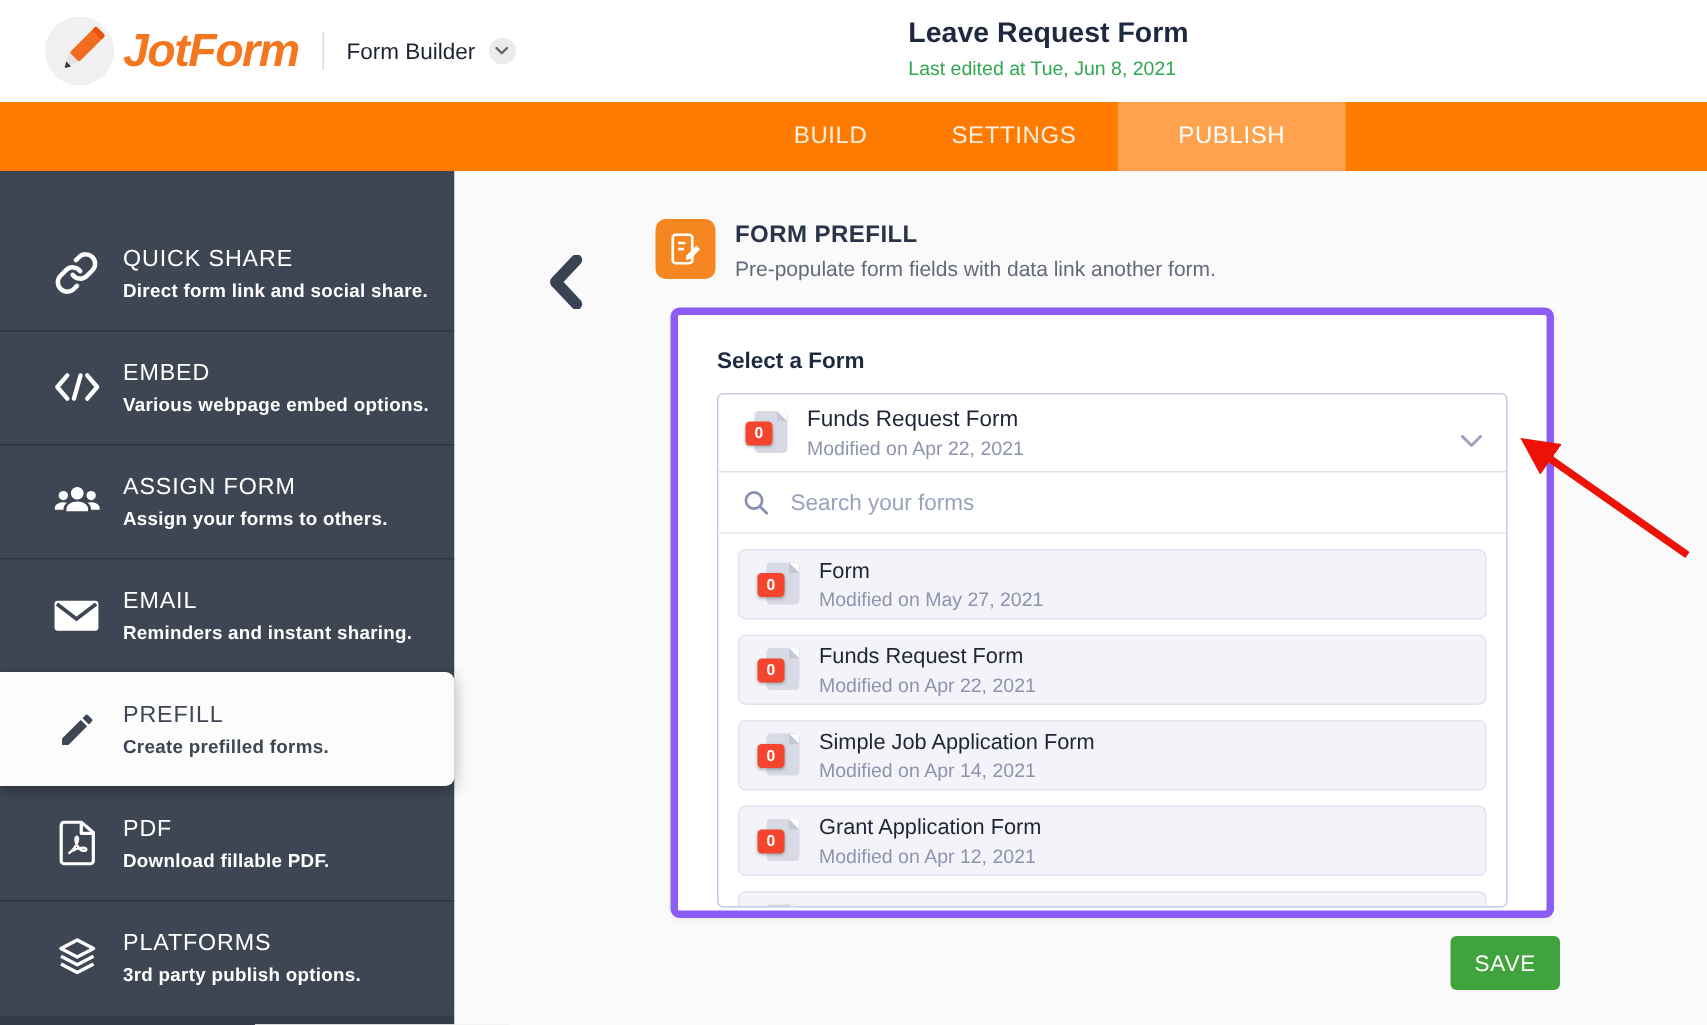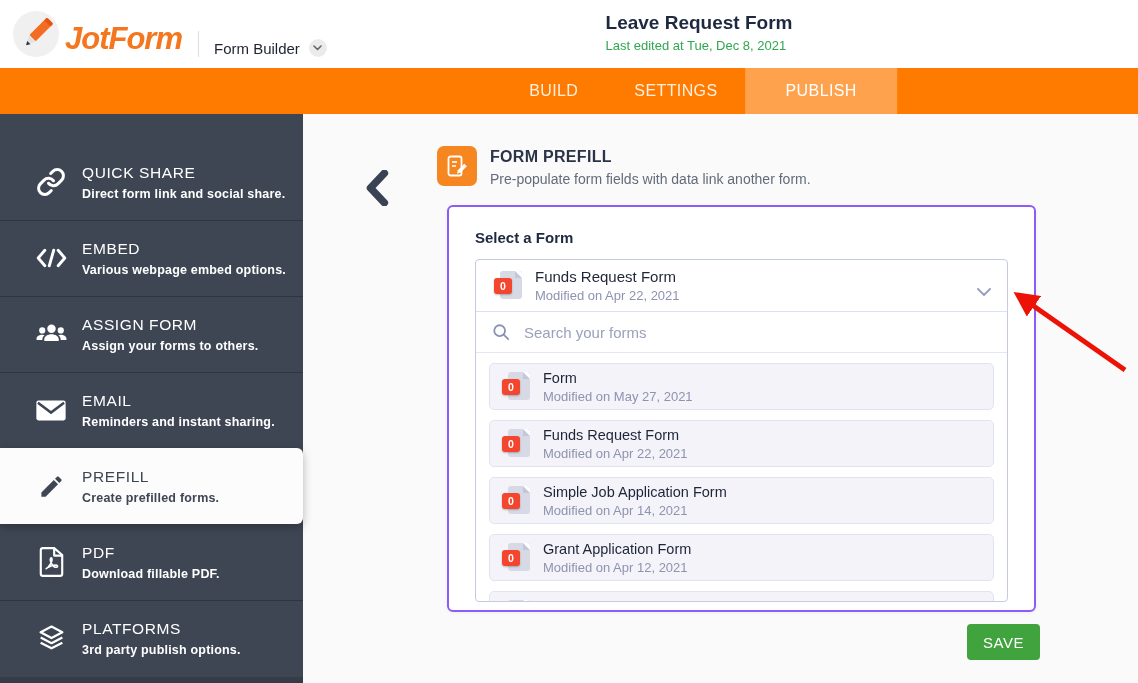--- a/index.html
+++ b/index.html
@@ -1,21 +1,21 @@
 <!DOCTYPE html>
 <html><head>
 <meta charset="utf-8">
 <style>
   html,body{margin:0;padding:0;background:#e9e9e9;}
   .screen{width:1138px;height:683px;position:relative;overflow:hidden;background:#fff;
           font-family:"Liberation Sans",sans-serif;-webkit-font-smoothing:antialiased;}
 
   
   .top{height:68px;background:#fff;position:relative;}
-  .brand{position:absolute;left:13px;top:11px;display:flex;align-items:flex-end;}
+  .brand{position:absolute;left:30px;top:11px;display:flex;align-items:center;}
   .logo-circle{width:46px;height:46px;flex:none;}
   .logo-word{font-size:31px;font-weight:bold;font-style:italic;color:#F4761F;margin-left:6px;letter-spacing:-1px;}
   .brand-divider{width:1px;height:26px;background:#ddd;margin:0 15px 0 16px;}
   .product-name{font-size:15px;color:#1d2330;}
   .chev-bubble{width:18px;height:18px;border-radius:50%;background:#EBEBEB;display:flex;align-items:center;justify-content:center;margin-left:9px;cursor:pointer;}
   .title-wrap{position:absolute;left:699px;top:12px;transform:translateX(-50%);white-space:nowrap;}
   .form-title{font-size:19px;font-weight:bold;color:#1E2940;}
   .last-edited{font-size:13px;color:#2FA84F;margin-top:4px;}
 
   
@@ -38,21 +38,21 @@
   .main{flex:1;position:relative;background:#FAFAFA;}
   .back-btn{position:absolute;left:62px;top:56px;cursor:pointer;background:none;border:none;padding:0;}
 
   .section-head{position:absolute;left:134px;top:32px;display:flex;}
   .section-ico{width:40px;height:40px;border-radius:7px;background:#F6861F;display:flex;align-items:center;justify-content:center;flex:none;}
   .section-txt{margin-left:13px;padding-top:2px;}
   .section-title{font-size:16px;font-weight:bold;color:#2A3347;letter-spacing:.3px;}
   .section-sub{font-size:14px;color:#636B7A;margin-top:5px;}
 
   
-  .card{position:absolute;left:144px;top:91px;width:589px;height:407px;background:#fff;border:2px solid #8b5cf6;
+  .card{position:absolute;left:144px;top:91px;width:589px;height:407px;background:#fff;border:5px solid #8b5cf6;
         border-radius:6px;box-shadow:0 1px 4px rgba(0,0,0,.05);box-sizing:border-box;padding:22px 26px;}
   .card-label{font-size:15px;font-weight:bold;color:#1E2940;}
   .dropdown{margin-top:13px;border:1px solid #C5CBE5;border-radius:4px;background:#fff;height:343px;overflow:hidden;box-sizing:border-box;}
   .dd-trigger{height:52px;display:flex;align-items:center;padding:0 18px;border-bottom:1px solid #DDE0EE;cursor:pointer;position:relative;box-sizing:border-box;}
   .dd-chevron{position:absolute;right:16px;top:22px;}
   .search-row{height:41px;display:flex;align-items:center;padding:0 16px;border-bottom:1px solid #E4E6F1;box-sizing:border-box;}
   .search-input{border:none;outline:none;flex:1;font-size:15px;color:#333;margin-left:12px;background:transparent;font-family:inherit;}
   .search-input::placeholder{color:#9AA1BC;}
   .dd-list{padding:10px 13px 0;}
   .dd-item{height:47px;background:#F3F3F9;border:1px solid #E2E3F0;border-radius:5px;display:flex;align-items:center;
@@ -95,21 +95,21 @@
       <span class="brand-divider"></span>
       <span class="product-name">Form Builder</span>
       <span class="chev-bubble">
         <svg width="9" height="6" viewBox="0 0 9 6">
             <polyline points="1,1 4.5,4.5 8,1" fill="none" stroke="#666" stroke-width="1.6" stroke-linecap="round" stroke-linejoin="round"></polyline>
           </svg>
       </span>
     </div>
     <div class="title-wrap">
       <div class="form-title">Leave Request Form</div>
-      <div class="last-edited">Last edited at Tue, Dec 8, 2021</div>
+      <div class="last-edited">Last edited at Tue, Jun 8, 2021</div>
     </div>
   </div>
 
   <div class="navbar">
     <div class="tabs">
       <div class="tab">BUILD</div>
       <div class="tab">SETTINGS</div>
       <div class="tab active">PUBLISH</div>
     </div>
   </div>

